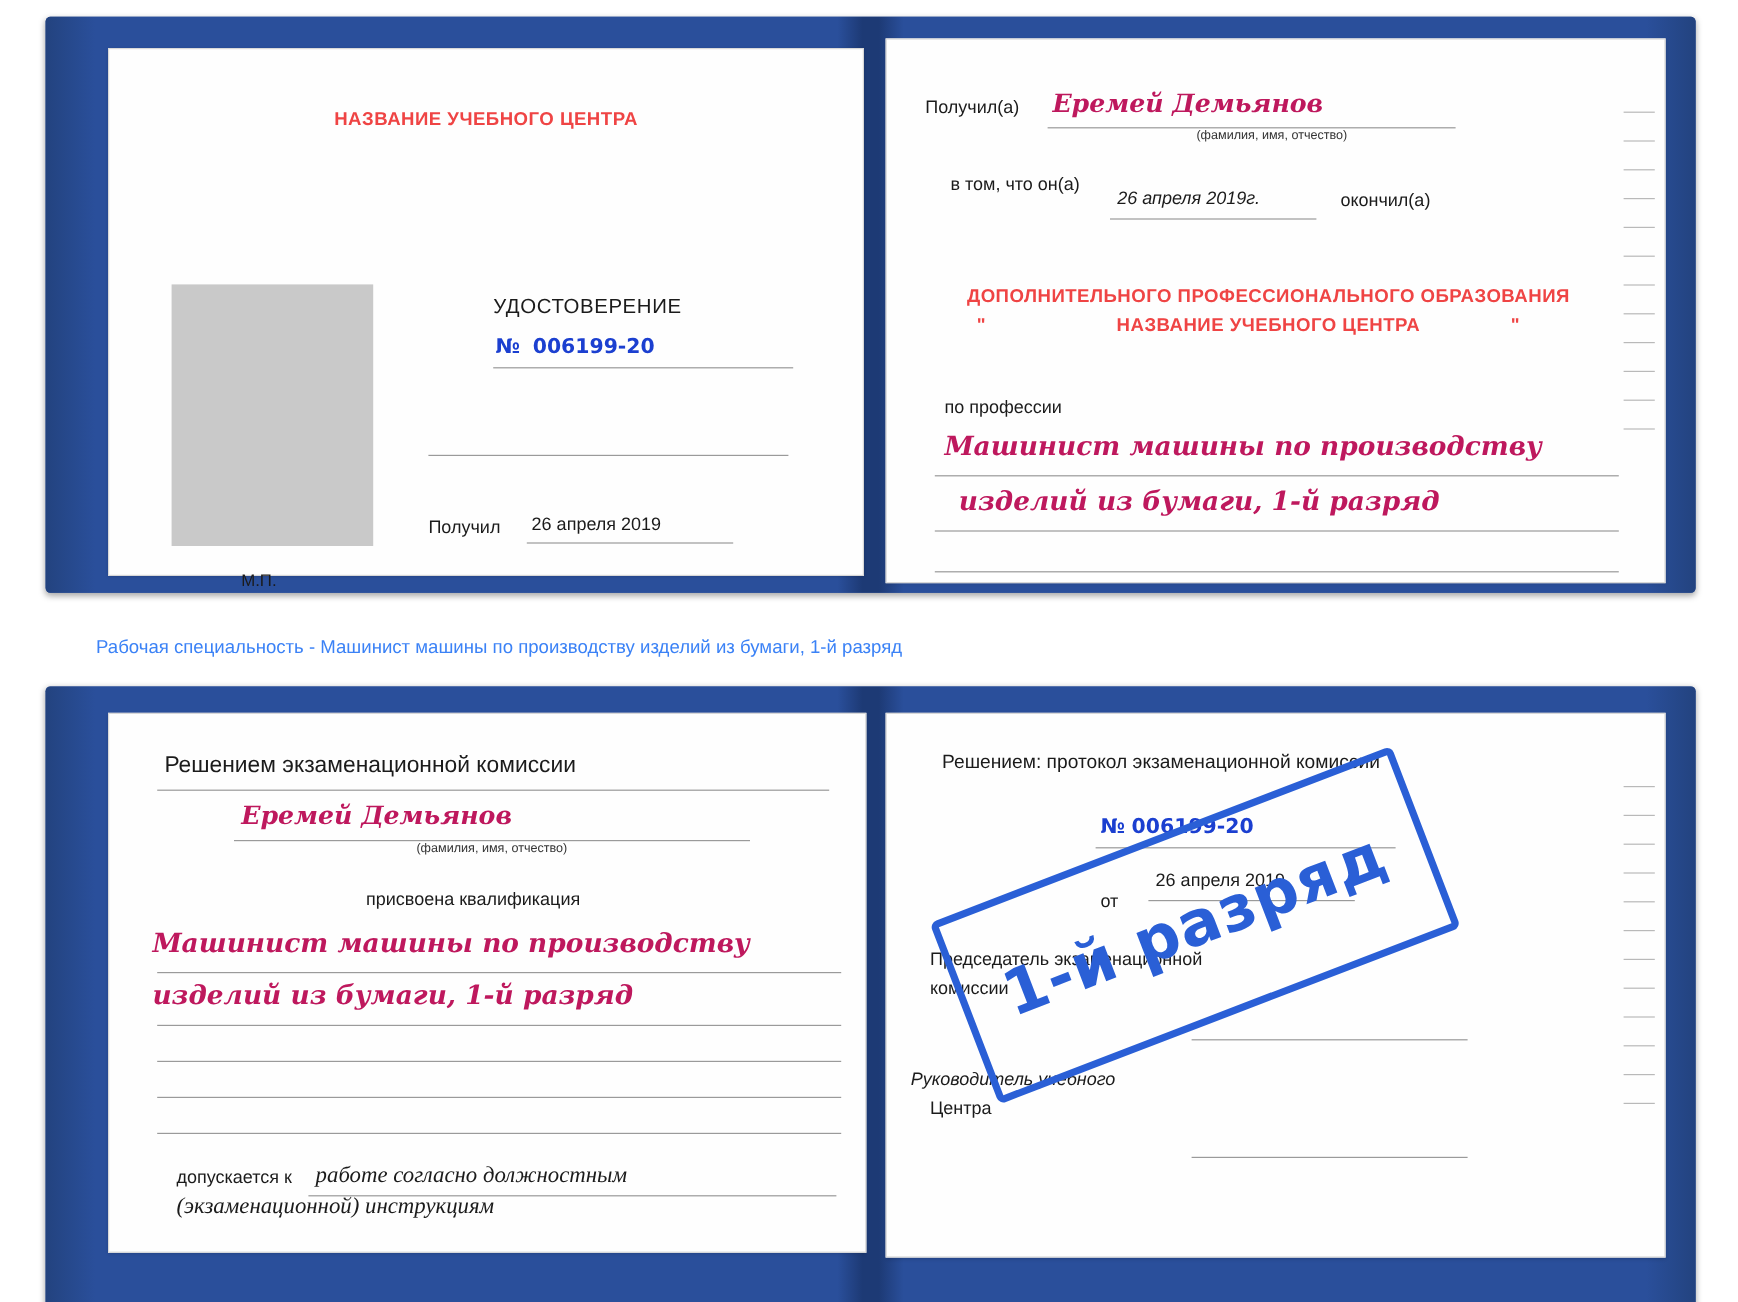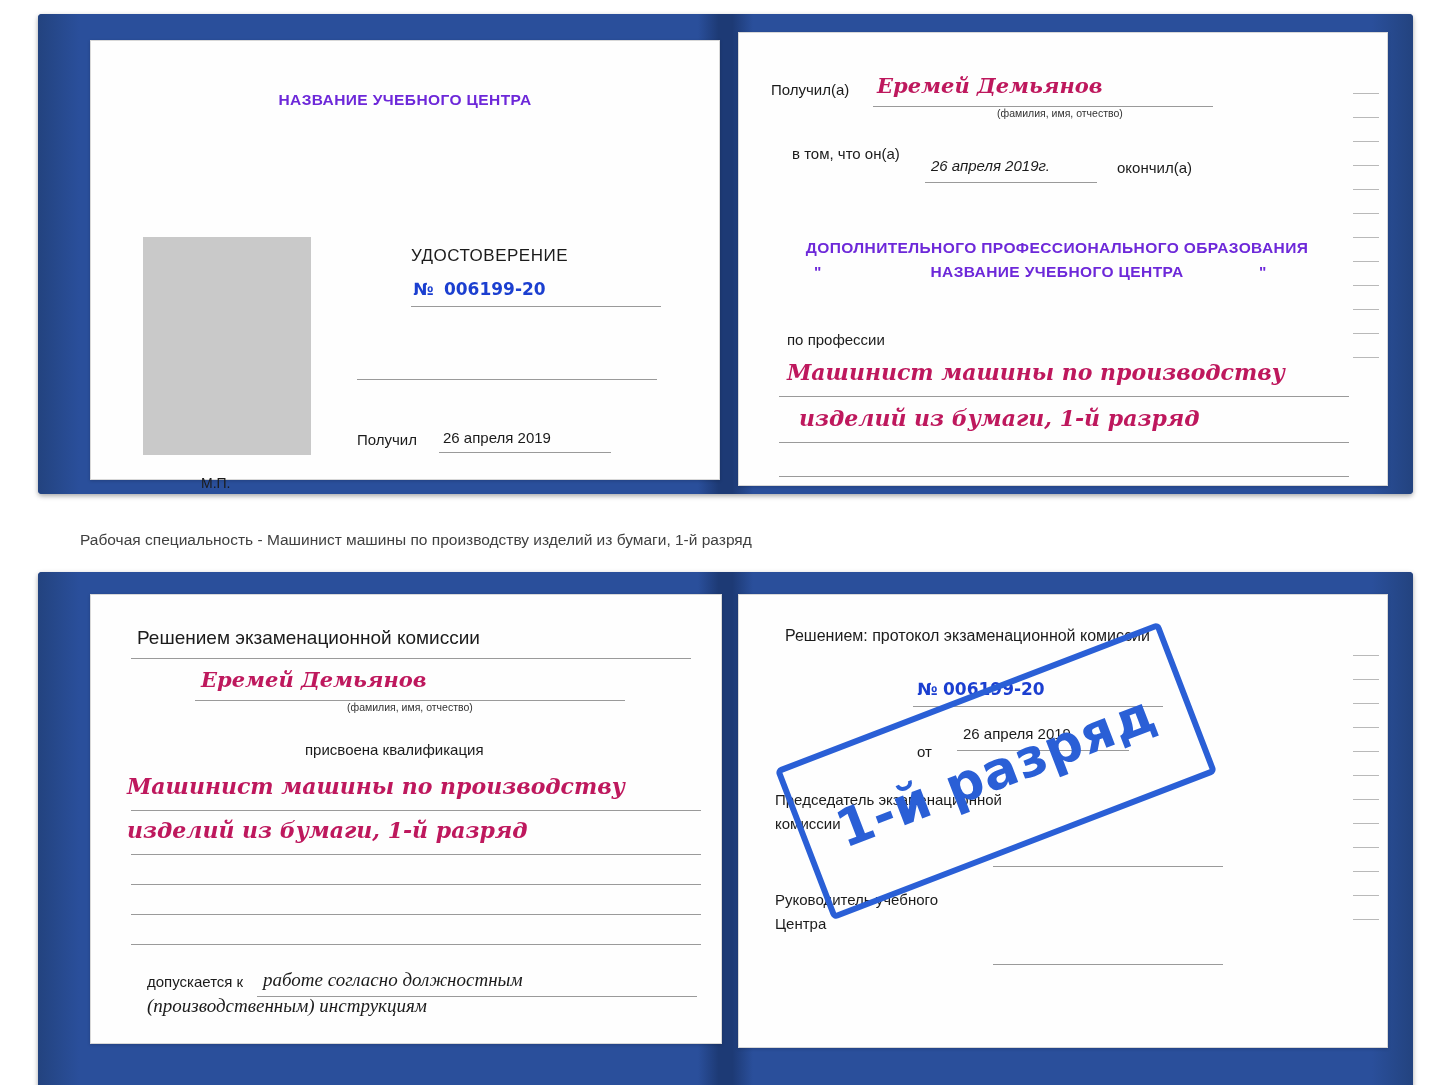--- a/index.html
+++ b/index.html
@@ -42,41 +42,41 @@
   
   .book.bottom .page.left{left:52px;top:22px;width:630px;height:448px;}
   .book.bottom .page.right{left:700px;top:22px;width:648px;height:452px;}
 
   
   .edge-lines{position:absolute;right:8px;top:60px;width:26px;height:330px;}
   .edge-lines i{display:block;height:1px;background:#b9b9b9;margin-bottom:23px;}
 
   
   .hdr{
-    font-weight:bold;font-size:15.5px;letter-spacing:.4px;color:#6d28d9;text-align:center;
+    font-weight:bold;font-size:15.5px;letter-spacing:.4px;color:#ef4444;text-align:center;
   }
   .lbl{font-size:15px;color:#1b1b1b;}
   .lbl-sm{font-size:10.5px;color:#333;}
   .hand{
     font-family:"DejaVu Serif", serif;
     color:#be185d;font-style:italic;font-weight:bold;
   }
   .typed{font-size:15px;color:#1b1b1b;}
   .rule{border-bottom:1px solid #9a9a9a;}
   .blue-no{color:#1b3fd0;font-weight:bold;font-family:"DejaVu Sans", sans-serif;}
 
   
   .photo{
     position:absolute;background:#c9c9c9;
   }
 
   
   .caption{
     position:absolute;left:80px;top:531px;width:1290px;
-    font-size:15.5px;color:#404040;
+    font-size:15.5px;color:#3b82f6;
   }
 
   
   .stamp{
     position:absolute;
     border:6px solid #2a5fd6;border-radius:6px;
     color:#2a5fd6;font-weight:bold;font-size:52px;
     transform:rotate(-21deg);
     display:flex;align-items:center;justify-content:center;
     background:transparent;
@@ -178,21 +178,21 @@
 
     <div class="abs hand" style="left:36px;top:222px;font-size:22px;">изделий из бумаги, 1-й разряд</div>
     <div class="abs rule" style="left:40px;top:258px;width:570px;height:1px;"></div>
     <div class="abs rule" style="left:40px;top:288px;width:570px;height:1px;"></div>
     <div class="abs rule" style="left:40px;top:318px;width:570px;height:1px;"></div>
     <div class="abs rule" style="left:40px;top:348px;width:570px;height:1px;"></div>
 
     <div class="abs lbl" style="left:56px;top:378px;">допускается к</div>
     <div class="abs typed" style="left:172px;top:374px;font-family:'Liberation Serif',serif;font-style:italic;font-size:19px;">работе согласно должностным</div>
     <div class="abs rule" style="left:166px;top:400px;width:440px;height:1px;"></div>
-    <div class="abs typed" style="left:56px;top:400px;font-family:'Liberation Serif',serif;font-style:italic;font-size:19px;">(производственным) инструкциям</div>
+    <div class="abs typed" style="left:56px;top:400px;font-family:'Liberation Serif',serif;font-style:italic;font-size:19px;">(экзаменационной) инструкциям</div>
   </div>
 
   <div class="page right">
     <div class="edge-lines">
       <i></i>
         <i></i>
         <i></i>
         <i></i>
         <i></i>
         <i></i>
@@ -211,19 +211,19 @@
     <div class="abs rule" style="left:174px;top:110px;width:250px;height:1px;"></div>
 
     <div class="abs lbl" style="left:178px;top:148px;">от</div>
     <div class="abs typed" style="left:224px;top:130px;">26 апреля 2019</div>
     <div class="abs rule" style="left:218px;top:154px;width:172px;height:1px;"></div>
 
     <div class="abs lbl" style="left:36px;top:196px;">Председатель экзаменационной</div>
     <div class="abs lbl" style="left:36px;top:220px;">комиссии</div>
     <div class="abs rule" style="left:254px;top:270px;width:230px;height:1px;"></div>
 
-    <div class="abs lbl" style="left:36px;top:296px;">Руководитель учебного</div>
+    <div class="abs lbl" style="left:20px;top:296px;font-style:italic;">Руководитель учебного</div>
     <div class="abs lbl" style="left:36px;top:320px;">Центра</div>
     <div class="abs rule" style="left:254px;top:368px;width:230px;height:1px;"></div>
   </div>
 </div>
 
 <div class="stamp" style="left:790px;top:690px;width:400px;height:150px;">1-й разряд</div>
 
 </body></html>

